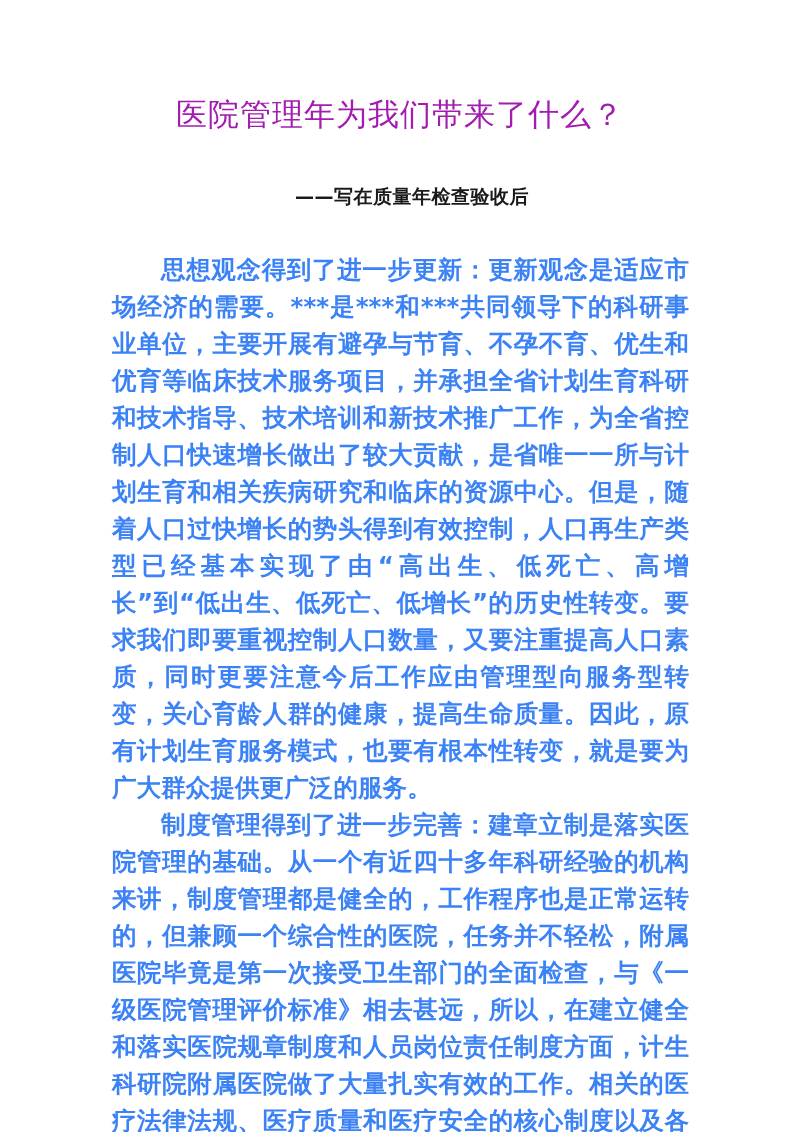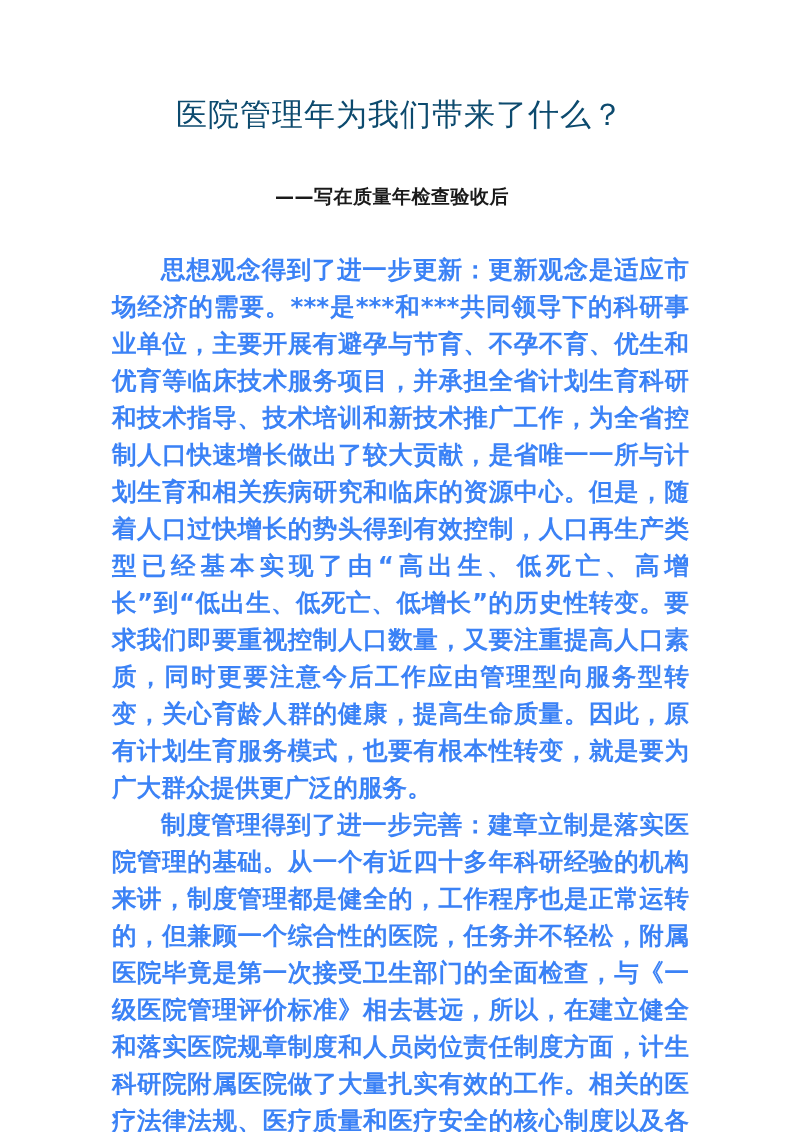--- a/index.html
+++ b/index.html
@@ -26,25 +26,25 @@
   .doc-title {
     position: absolute;
     left: 60px;
     top: 92px;
     width: 680px;
     text-align: center;
     font-size: 31px;
     line-height: 44px;
     letter-spacing: 1px;
     font-weight: 500;
-    color: #0c4a6e;
+    color: #a21caf;
   }
   .doc-subtitle {
     position: absolute;
-    left: 52px;
+    left: 72px;
     top: 182px;
     width: 680px;
     text-align: center;
     font-size: 19px;
     line-height: 28px;
     letter-spacing: 0.5px;
     font-weight: 600;
     color: #1a1a1a;
   }
   .body-block {

